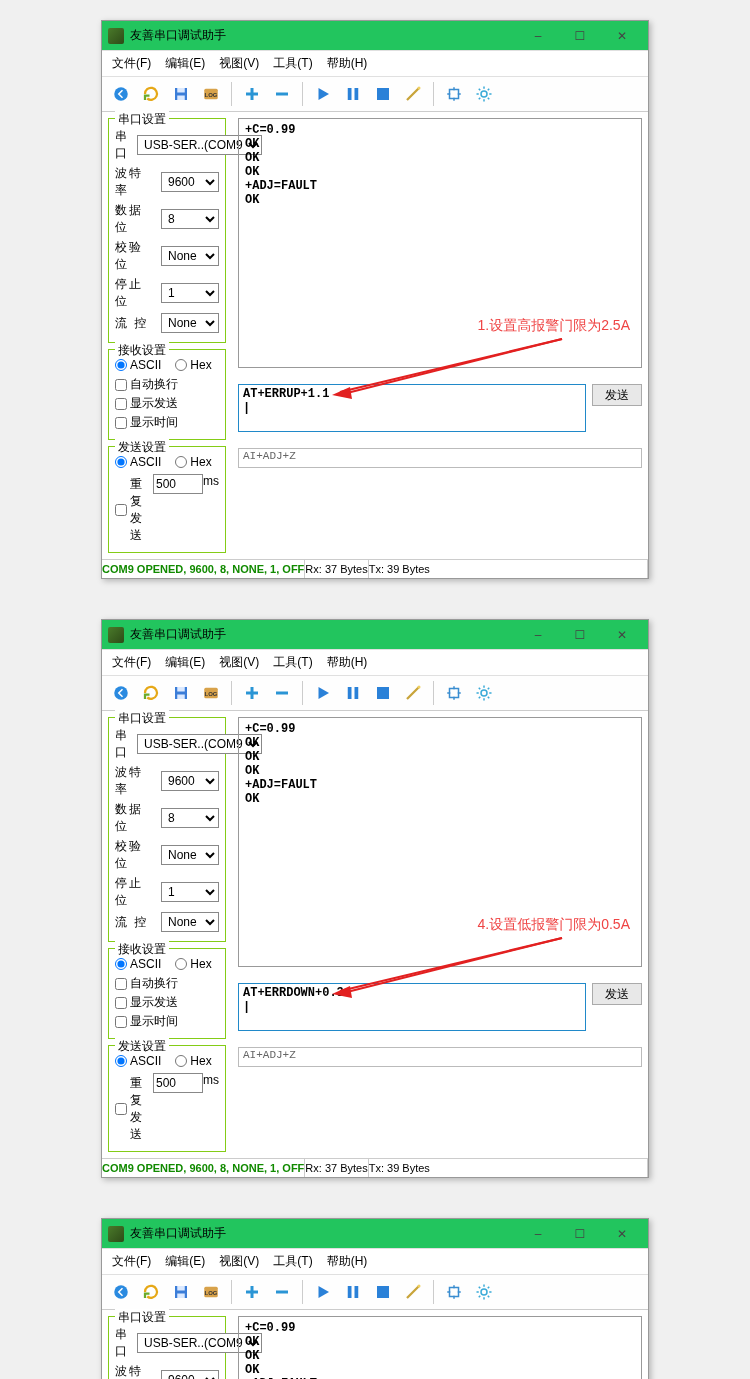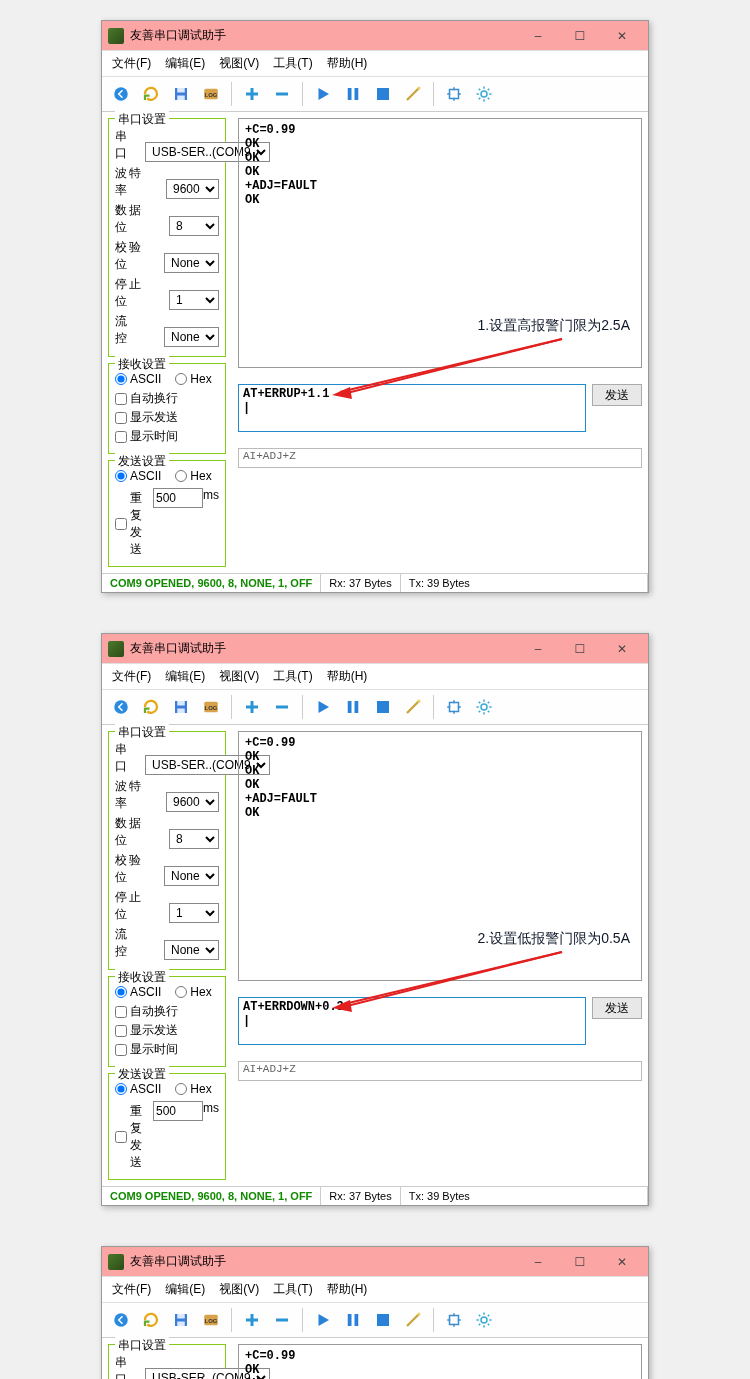--- a/index.html
+++ b/index.html
@@ -15,21 +15,21 @@
     margin: 0 auto 40px auto;
     background: #fff;
     border: 1px solid #999;
     box-shadow: 2px 2px 6px rgba(0,0,0,0.25);
   }
   .titlebar {
     display: flex;
     align-items: center;
     height: 30px;
     padding: 0 6px;
-    background: #fca5a5;
+    background: #22c55e;
     border-bottom: 1px solid #e0e0e0;
     justify-content: space-between;
   }
   .titlebar .appicon {
     width: 16px; height: 16px;
     background: linear-gradient(135deg,#4a7a2a,#2d4a17);
     margin-right: 6px;
     border-radius: 2px;
   }
   .titlebar .title { flex: 1; }
@@ -79,23 +79,23 @@
   }
   .group .legend {
     position: absolute;
     top: -8px; left: 6px;
     background: #fff;
     padding: 0 3px;
     font-size: 12px;
   }
   .row {
     display: flex;
-    align-items: flex-end;
+    align-items: center;
     margin: 3px 0;
-    gap: 16px;
+    gap: 8px;
   }
   .row .lbl { width: 38px; letter-spacing: 2px; }
   .select {
     flex: 1;
     height: 20px;
     border: 1px solid #888;
     font-size: 12px;
     padding: 0 2px;
     background: #fff;
   }
@@ -161,27 +161,27 @@
     font-family: "Courier New", monospace;
     font-size: 11px;
     color: #666;
   }
   .statusbar {
     display: flex;
     border-top: 1px solid #ccc;
     font-size: 11px;
   }
   .statusbar .cell {
-    padding: 3px 8px;
+    padding: 3px 0;
     border-right: 1px solid #ccc;
   }
   .statusbar .cell:first-child { color:#118a00; font-weight:600; flex:0 0 auto;}
   .annotation {
     position: absolute;
-    color: #0f172a;
+    color: #ef4444;
     font-size: 14px;
     font-weight: 500;
     pointer-events: none;
     margin-left: 40px;
   }
   .arrow {
     position: absolute;
     pointer-events: none;
   }
   .container { position: relative; }
@@ -520,21 +520,21 @@
 OK
 OK
 +ADJ=FAULT
 OK</div>
         <div class="txwrap">
           <div class="txbox">AT+ERRDOWN+0.3
 |</div>
           <button class="sendbtn">发送</button>
         </div>
         <div class="history">AI+ADJ+Z</div>
-        <div class="annotation" style="top:205px;right:18px;">2.设置低报警门限为0.5A</div>
+        <div class="annotation" style="top:205px;right:18px;">4.设置低报警门限为0.5A</div>
         <svg class="arrow" style="top:225px;left:90px;" width="250" height="68">
           <defs>
                 <marker id="ah1" markerWidth="12" markerHeight="10" refX="2" refY="5" orient="auto">
                   <path d="M12 0L0 5L12 10z" fill="#e22020"></path>
                 </marker>
               </defs>
           <line x1="240" y1="2" x2="18" y2="55" stroke="#e22020" stroke-width="2" marker-start="" marker-end=""></line>
           <path d="M 28 50 L 10 58 L 30 62 z" fill="#e22020"></path>
           <line x1="240" y1="2" x2="25" y2="56" stroke="#e22020" stroke-width="2"></line>
         </svg>

